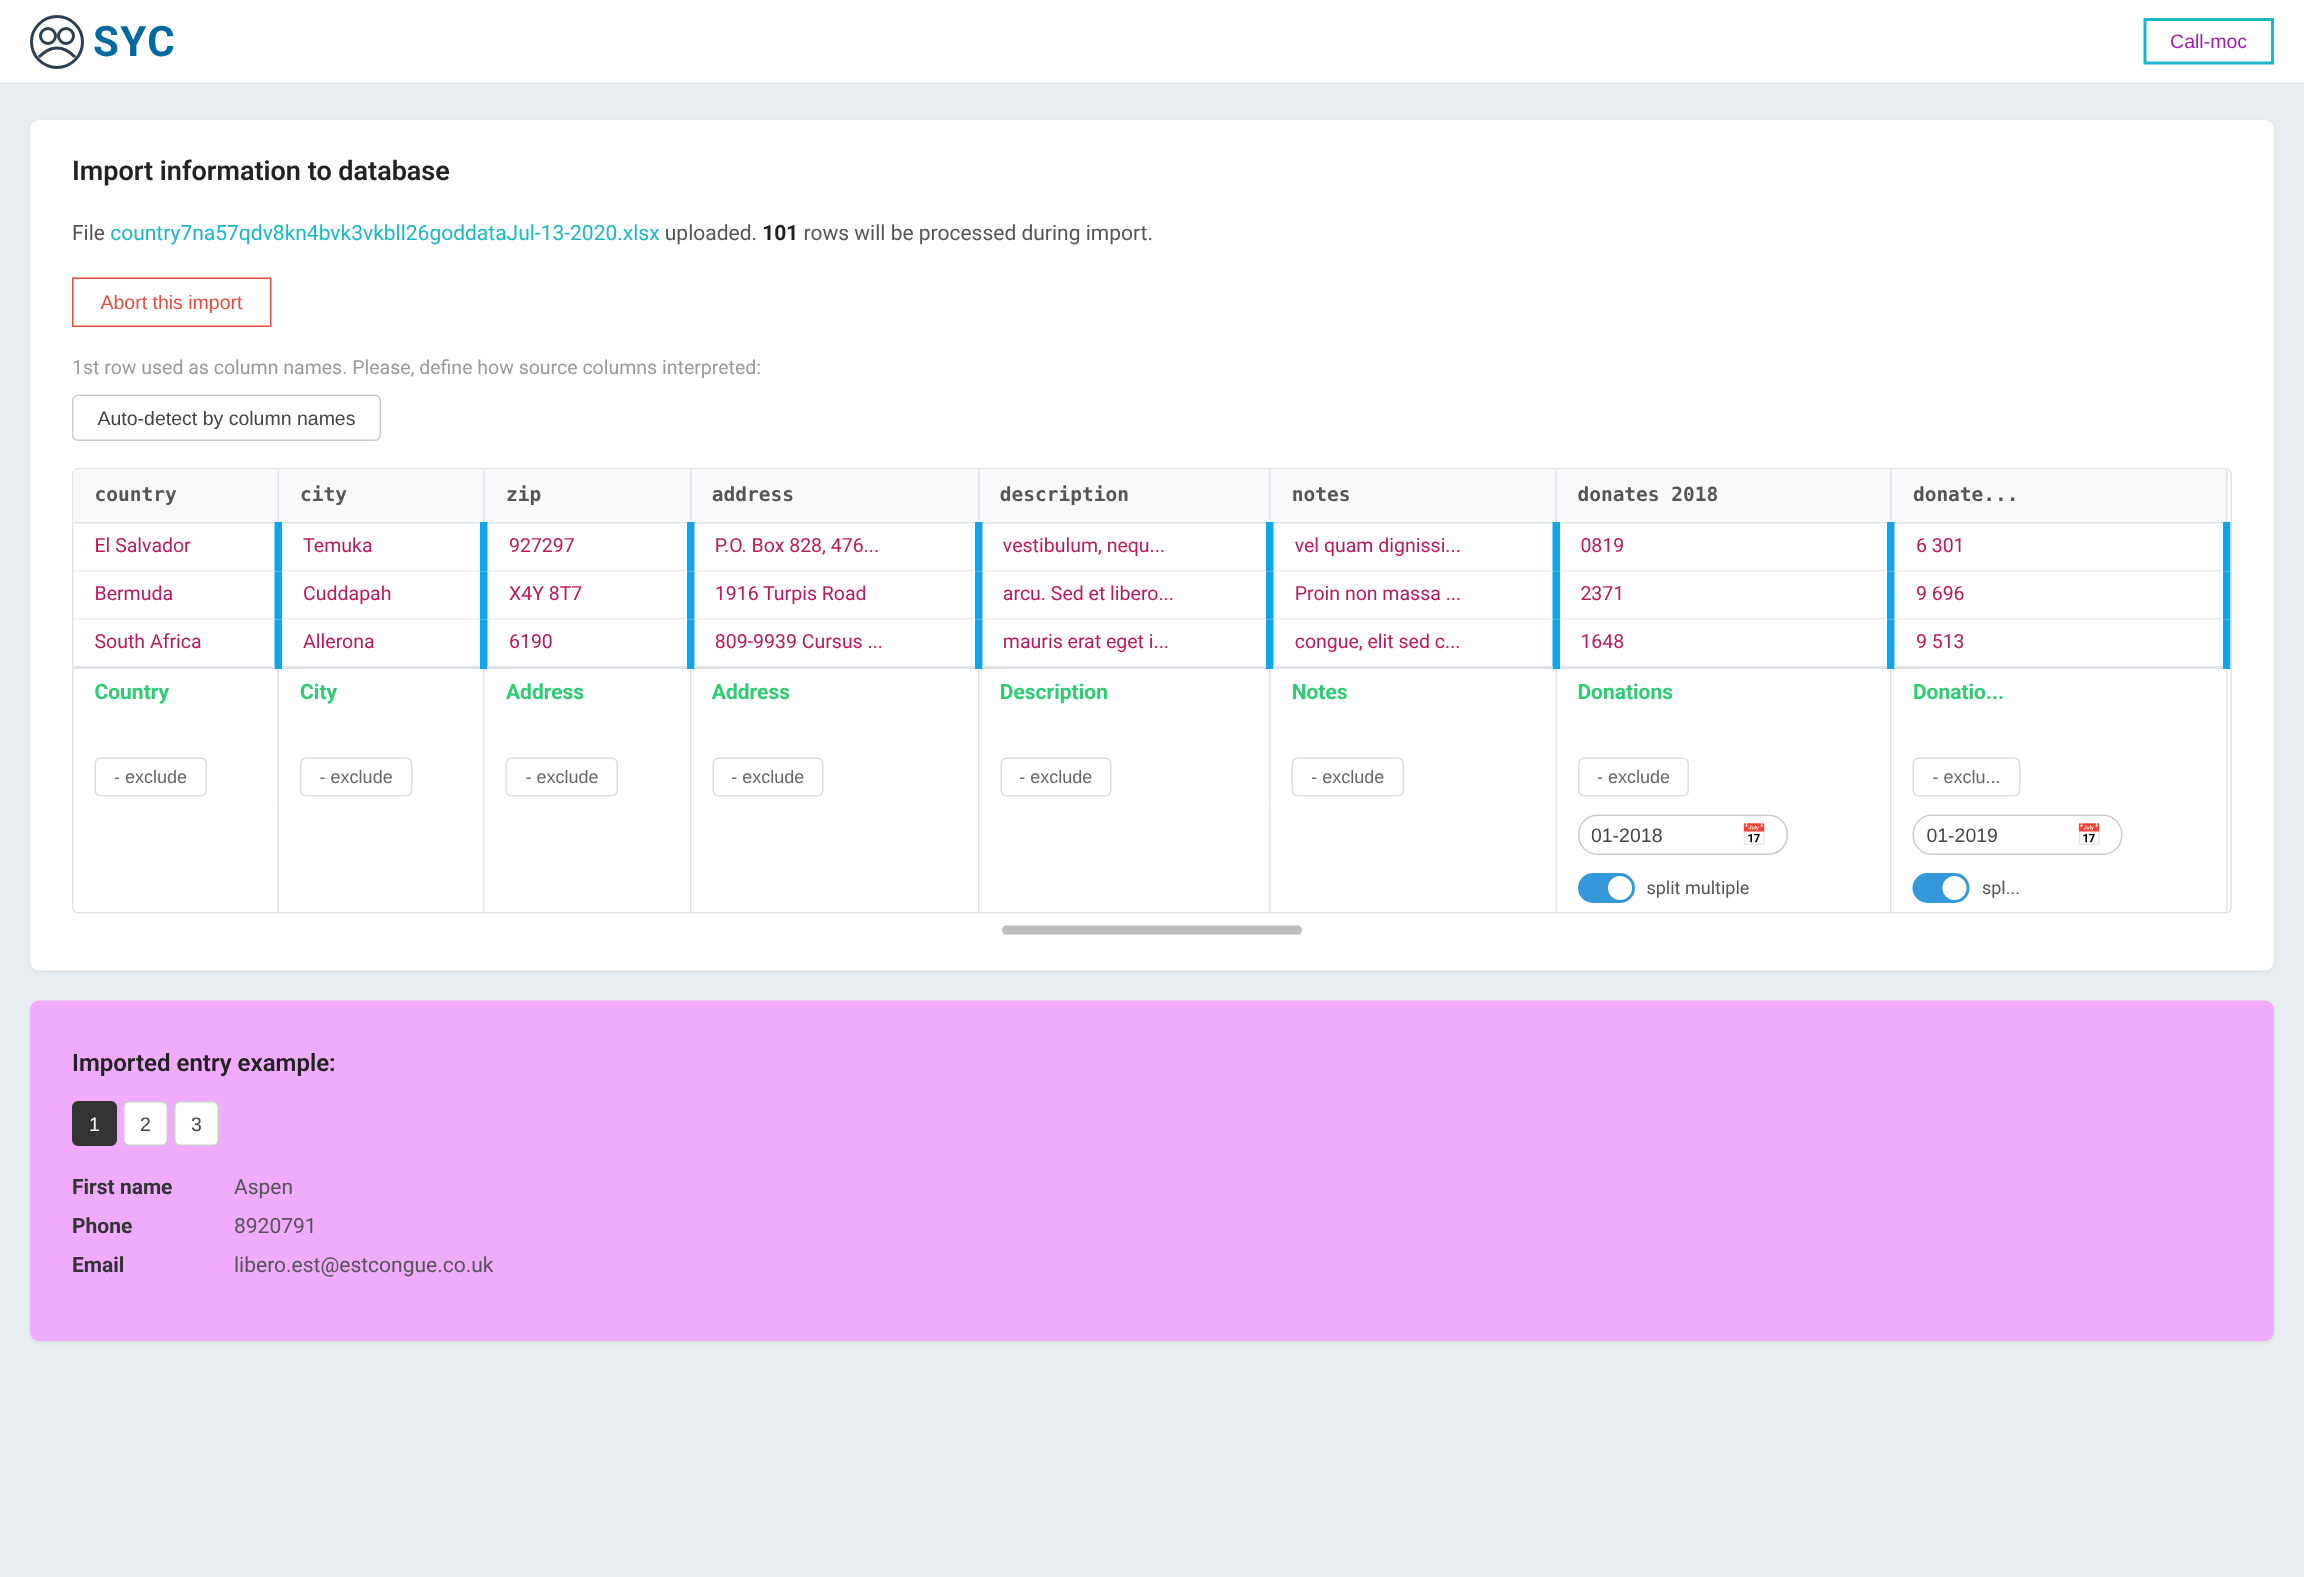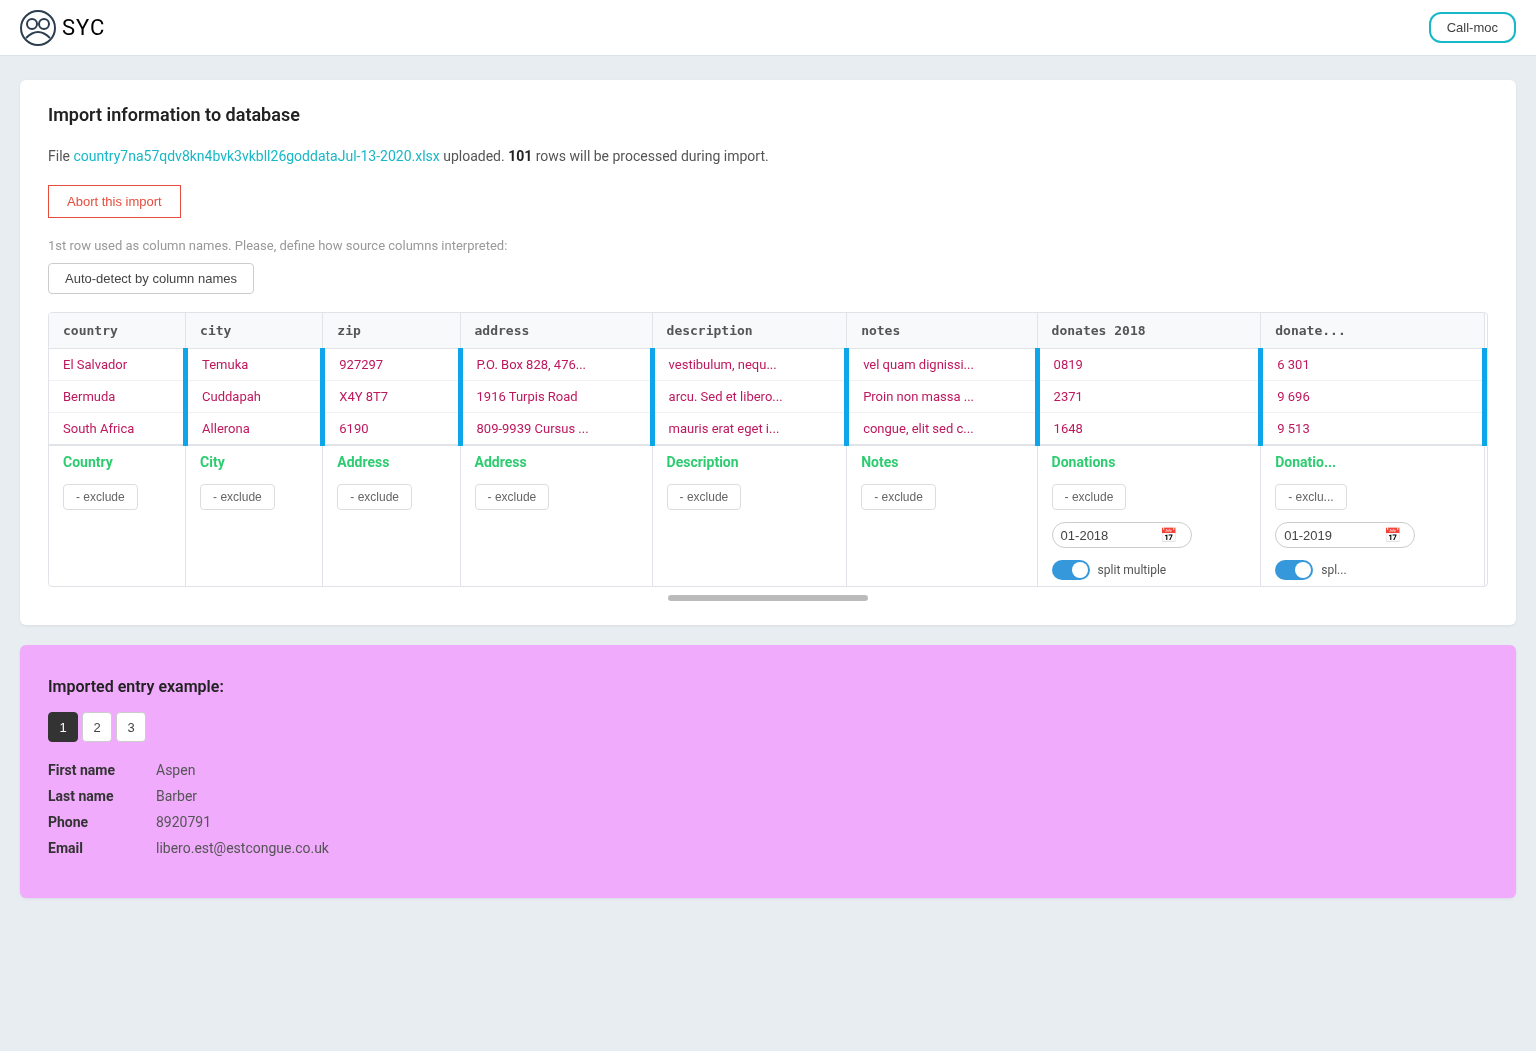--- a/index.html
+++ b/index.html
@@ -24,31 +24,31 @@
     .logo {
       display: flex;
       align-items: center;
       gap: 6px;
     }
     .logo-icon {
       width: 36px;
       height: 36px;
     }
     .logo-text {
-      font-size: 22px;
-      font-weight: 400;
-      color: #000000;
+      font-size: 28px;
+      font-weight: 700;
+      color: #0369a1;
       letter-spacing: 1px;
     }
     .call-mode-btn {
       border: 2px solid #17b8c7;
-      color: #404040;
+      color: #a21caf;
       background: transparent;
       padding: 6px 16px;
-      border-radius: 12px;
+      border-radius: 0;
       font-size: 13px;
       cursor: pointer;
     }
 
     
     .main {
       padding: 24px 20px;
     }
 
     
@@ -176,20 +176,21 @@
 
     .exclude-btn {
       border: 1px solid #ddd;
       background: #fff;
       color: #666;
       padding: 5px 12px;
       border-radius: 4px;
       font-size: 12px;
       cursor: pointer;
       white-space: nowrap;
+      margin-top: 21px;
     }
 
     .date-input-wrapper {
       display: flex;
       align-items: center;
       border: 1px solid #ccc;
       border-radius: 13px;
       padding: 4px 8px;
       width: 140px;
       background: #fff;
@@ -475,24 +476,20 @@
       <button class="page-btn active">1</button>
       <button class="page-btn">2</button>
       <button class="page-btn">3</button>
     </div>
 
     <div class="field-row">
       <span class="field-label">First name</span>
       <span class="field-value">Aspen</span>
     </div>
     <div class="field-row">
-      <span class="field-label">Last name</span>
-      <span class="field-value">Barber</span>
-    </div>
-    <div class="field-row">
       <span class="field-label">Phone</span>
       <span class="field-value">8920791</span>
     </div>
     <div class="field-row">
       <span class="field-label">Email</span>
       <span class="field-value">libero.est@estcongue.co.uk</span>
     </div>
   </div>
 
 </div>

